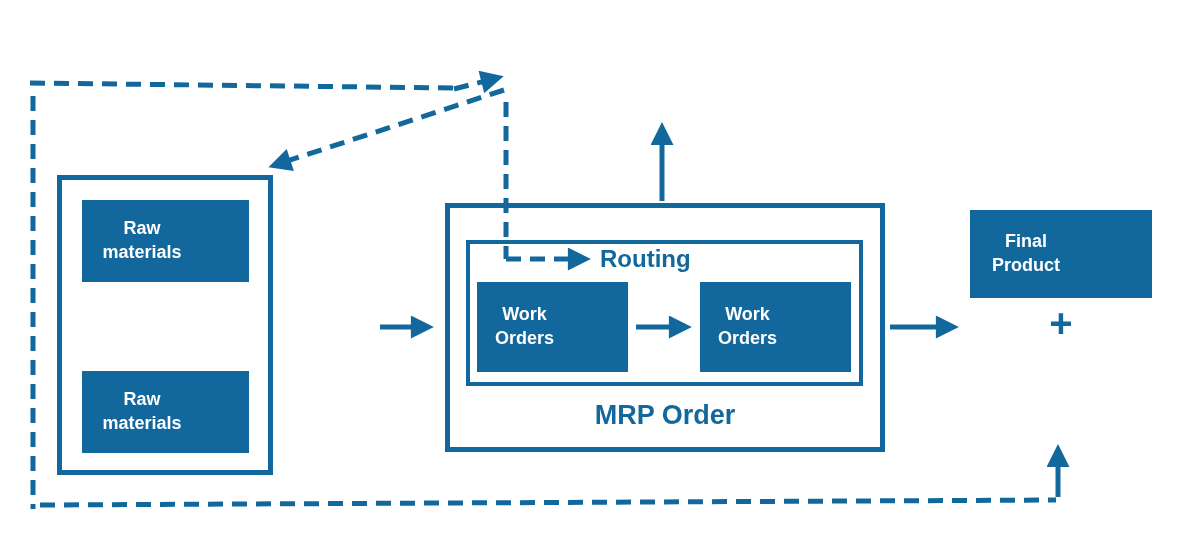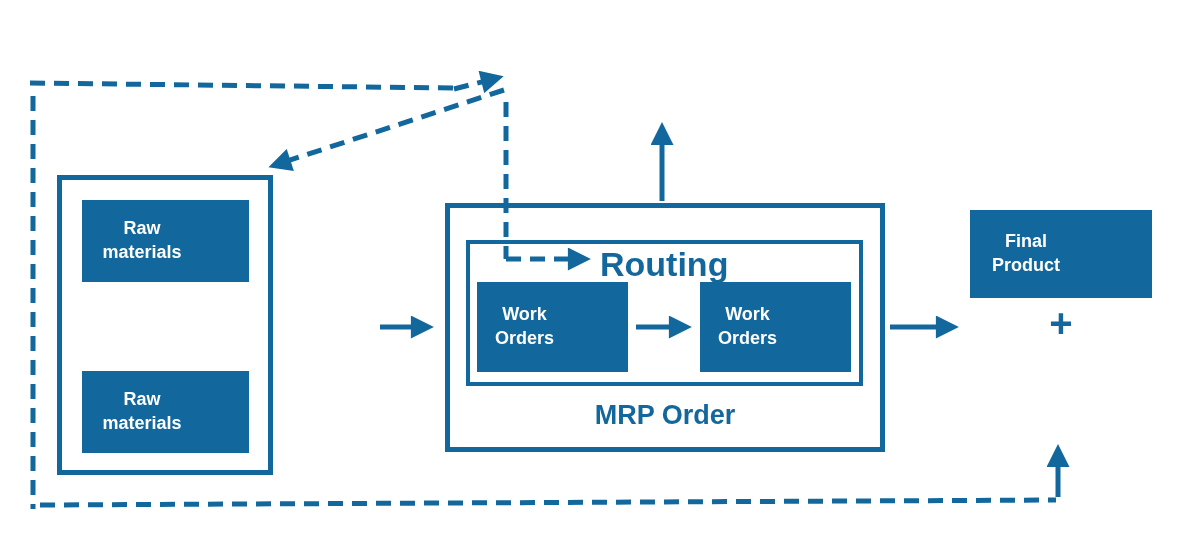--- a/index.html
+++ b/index.html
@@ -60,21 +60,21 @@
   </div>
 
   <div class="abs fill-box" style="left:82px;top:371px;width:167px;height:82px;">
     <span class="wrap" style="width:120px">Raw materials</span>
   </div>
 
   <div class="abs outline-box" style="left:445px;top:203px;width:440px;height:249px;border-width:5px;"></div>
 
   <div class="abs outline-box" style="left:466px;top:240px;width:397px;height:146px;border-width:4px;"></div>
 
-  <div class="abs blue-label" style="left:600px;top:245px;font-size:34px;">Routing</div>
+  <div class="abs blue-label" style="left:600px;top:245px;font-size:24px;">Routing</div>
 
   <div class="abs fill-box" style="left:477px;top:282px;width:151px;height:90px;">
     <span class="wrap" style="width:95px">Work Orders</span>
   </div>
 
   <div class="abs fill-box" style="left:700px;top:282px;width:151px;height:90px;">
     <span class="wrap" style="width:95px">Work Orders</span>
   </div>
 
   <div class="abs fill-box" style="left:970px;top:210px;width:182px;height:88px;">

